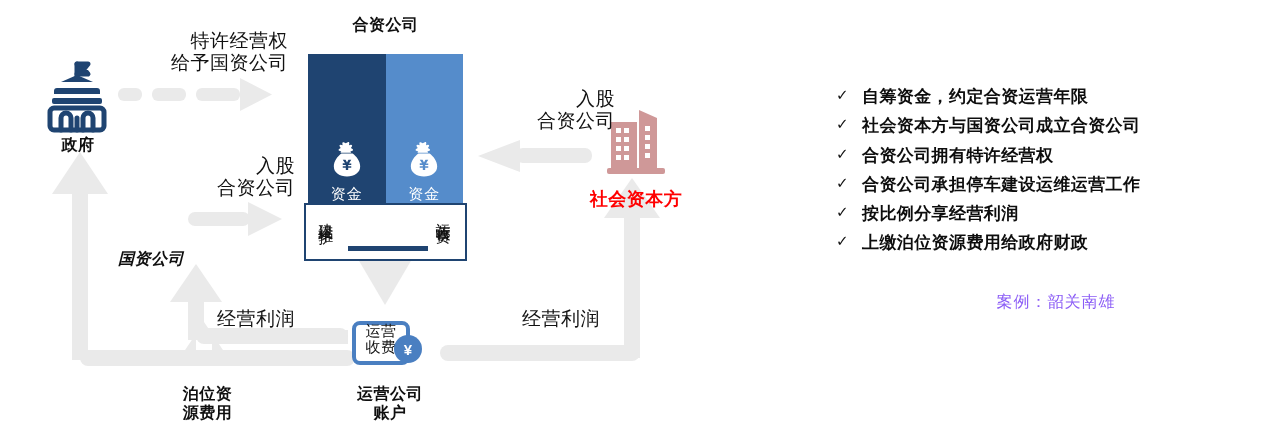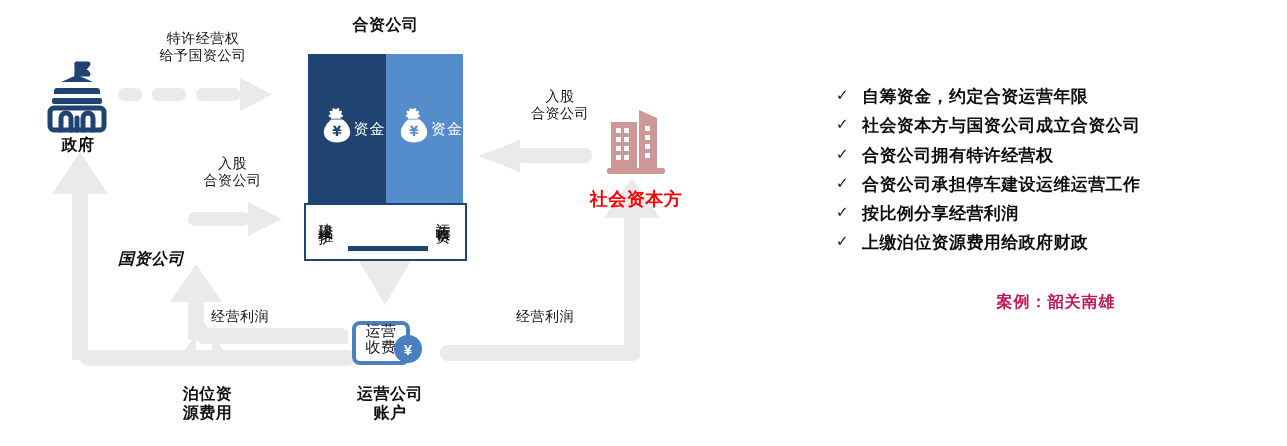--- a/index.html
+++ b/index.html
@@ -8,38 +8,38 @@
     background:#ffffff;
     font-family:"Liberation Sans","DejaVu Sans",sans-serif;
     overflow:hidden;
     position:relative;
   }
   .stage{position:absolute;left:0;top:0;width:1045px;height:446px;}
   .abs{position:absolute;}
 
   
   .lbl{
-    font-size:14px;color:#111;line-height:1.18;white-space:pre-line;
-    text-align:center;letter-spacing:0.5px;
+    font-size:19px;color:#111;line-height:1.18;white-space:pre-line;
+    text-align:right;letter-spacing:0.5px;
   }
   .bold-lbl{
     font-size:16px;color:#0f0f0f;font-weight:bold;line-height:1.18;
     white-space:pre-line;text-align:center;letter-spacing:0.5px;
   }
   .red-lbl{
     font-size:18px;color:#ff0000;font-weight:bold;text-align:center;
     letter-spacing:0.5px;white-space:nowrap;margin-top:9px;
   }
 
   
   #jv-title{left:308px;top:16px;width:155px;}
   #jv-box{
     left:308px;top:54px;width:155px;height:160px;display:flex;
   }
-  .jv-half{flex:1;display:flex;flex-direction:row;align-items:center;
+  .jv-half{flex:1;display:flex;flex-direction:column;align-items:center;
            justify-content:flex-end;padding-bottom:10px;}
   .jv-left{background:#1f4471;}
   .jv-right{background:#558ccb;}
   .money-bag{width:34px;height:36px;margin-bottom:8px;}
   .jv-fund-text{color:#ffffff;font-size:15px;letter-spacing:1px;}
 
   
   #jv-inner{
     left:304px;top:203px;width:163px;height:58px;
     background:#ffffff;border:2px solid #1f4471;box-sizing:border-box;
@@ -85,21 +85,21 @@
   .bullet-row{display:flex;align-items:flex-start;margin-bottom:8px;}
   .bullet-check{
     width:26px;flex:0 0 26px;color:#111;font-size:15px;line-height:1.25;
   }
   .bullet-text{
     font-size:17px;color:#0d0d0d;font-weight:bold;line-height:1.25;
     letter-spacing:0.4px;white-space:nowrap;
   }
   #case-note{
     left:836px;top:292px;width:440px;text-align:center;
-    font-size:16px;font-weight:bold;color:#be185d;letter-spacing:1px;
+    font-size:16px;font-weight:normal;color:#8b5cf6;letter-spacing:1px;
   }
 </style>
 </head>
 <body>
 
 <div class="stage">
 
   <svg class="abs" id="arrows" viewBox="0 0 1287 446" xmlns="http://www.w3.org/2000/svg">
     <defs></defs>
     <g fill="#eaeaea">

